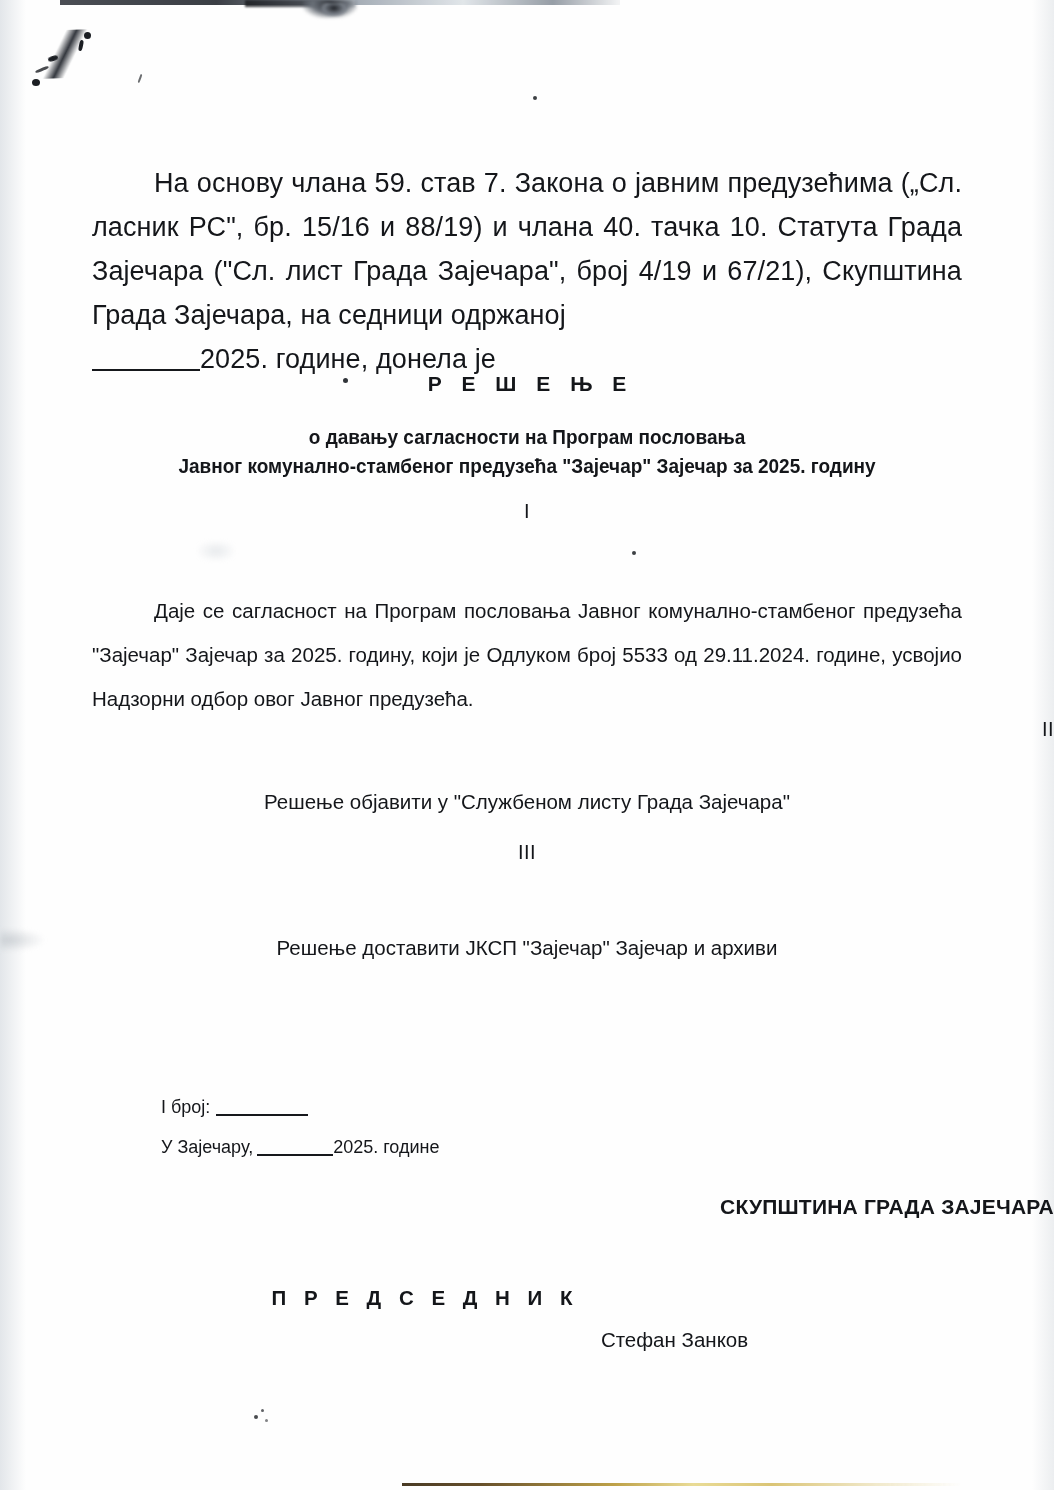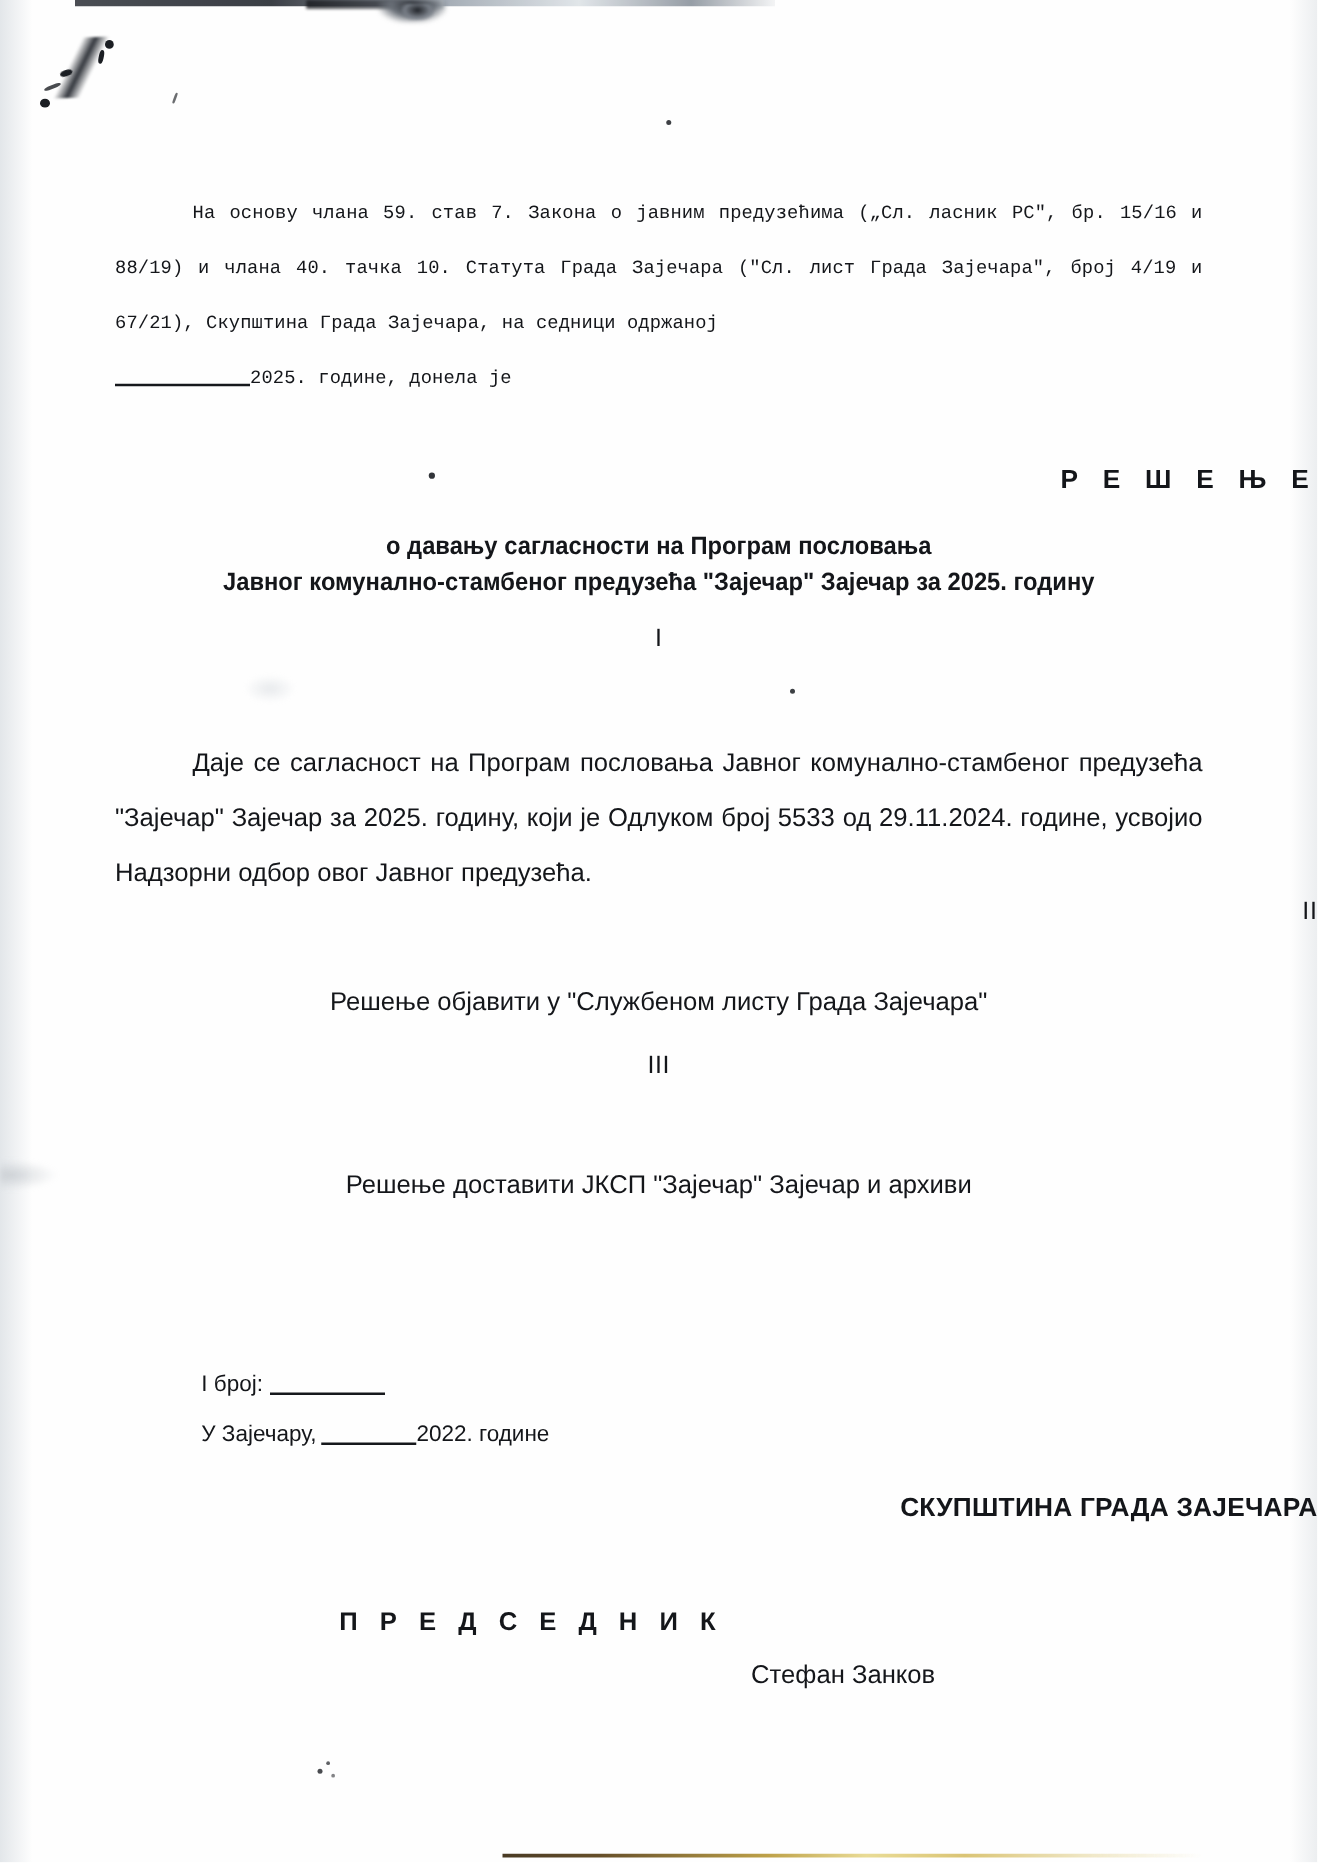--- a/index.html
+++ b/index.html
@@ -89,39 +89,38 @@
     background: radial-gradient(ellipse at 50% 50%, rgba(205,210,216,.45), rgba(255,255,255,0) 72%);
     filter: blur(2px);
   }
 
   
   .doc { position: absolute; inset: 0; }
 
   .para-intro {
     position: absolute;
     left: 92px; top: 134px; width: 870px;
-    font-size: 15px;
+    font-size: 27px;
     line-height: 44px;
     text-align: justify;
     text-justify: inter-word;
     letter-spacing: .1px;
-    font-family: Liberation Mono, monospace;
   }
   .para-intro .lead { display:inline-block; width: 62px; }
   .blank-line {
     display: inline-block;
     border-bottom: 2px solid #16181c;
     vertical-align: -3px;
   }
   .bl-date1 { width: 108px; }
 
   .title-main {
     position: absolute;
     left: 0; top: 358px; width: 1054px;
-    text-align: right;
+    text-align: center;
     font-size: 21px;
     font-weight: 700;
     letter-spacing: 7px;
     text-indent: 7px;
   }
 
   .subtitle {
     position: absolute;
     left: 0; top: 406px; width: 1054px;
     text-align: center;
@@ -244,21 +243,21 @@
     <div class="roman roman-2">II</div>
 
     <div class="line-center line-ii">Решење објавити у "Службеном листу Града Зајечара"</div>
 
     <div class="roman roman-3">III</div>
 
     <div class="line-center line-iii">Решење доставити  ЈКСП   "Зајечар" Зајечар и архиви</div>
 
     <div class="footer-left">
       <div><span>I број:</span><span class="blank-line bl-broj"></span></div>
-      <div><span>У Зајечару,</span><span class="blank-line bl-datum"></span><span>2022. године</span></div>
+      <div><span>У Зајечару,</span><span class="blank-line bl-datum"></span><span>2025. године</span></div>
     </div>
 
     <div class="assembly">СКУПШТИНА ГРАДА ЗАЈЕЧАРА</div>
 
     <div class="president-title">П Р Е Д С Е Д Н И К</div>
     <div class="president-name">Стефан Занков</div>
 
   </div>
 </div>
 

